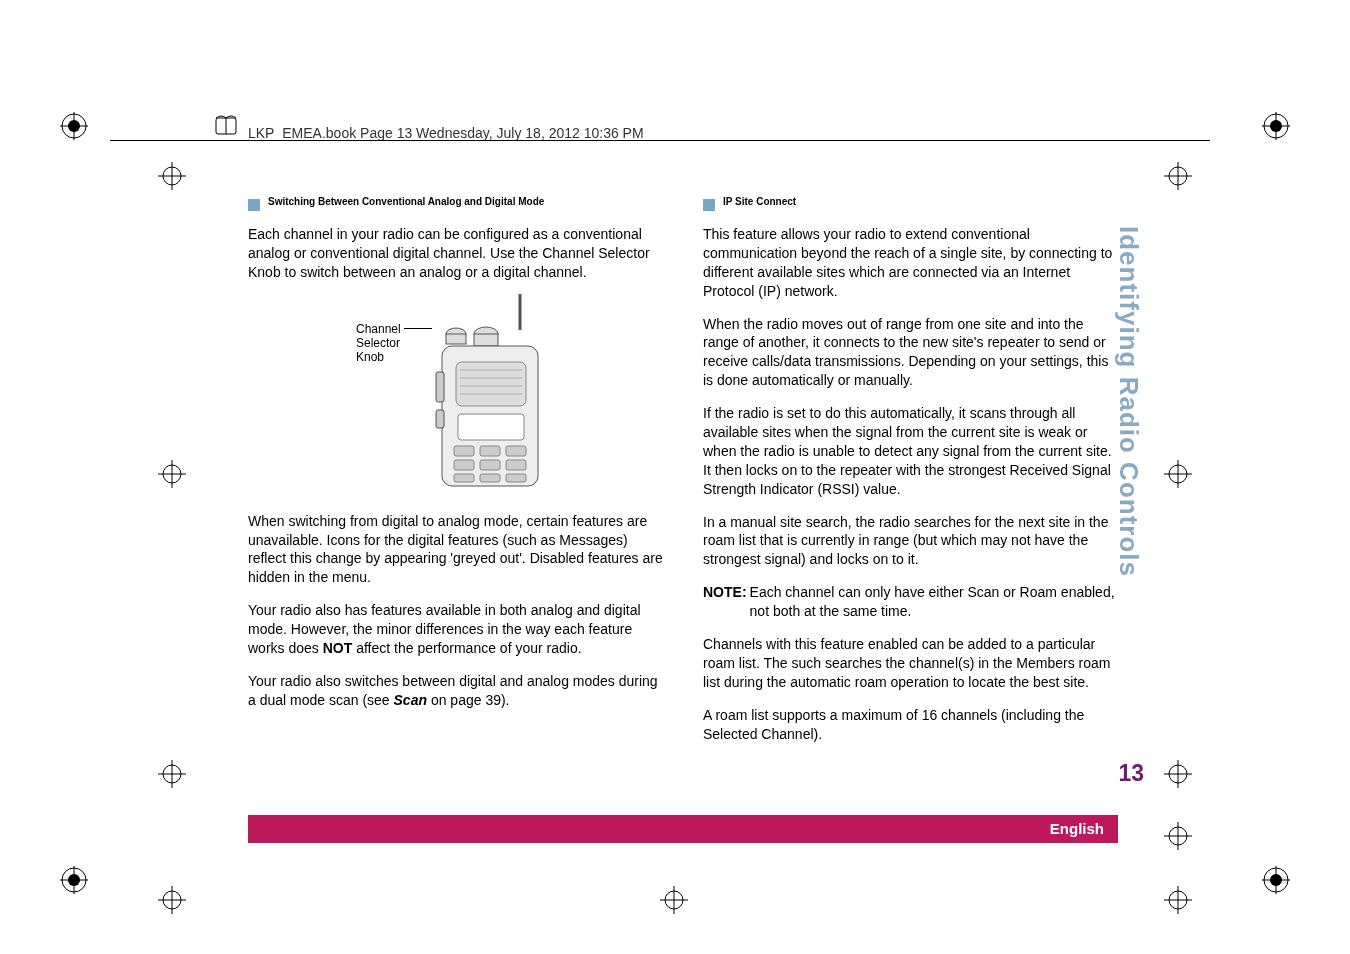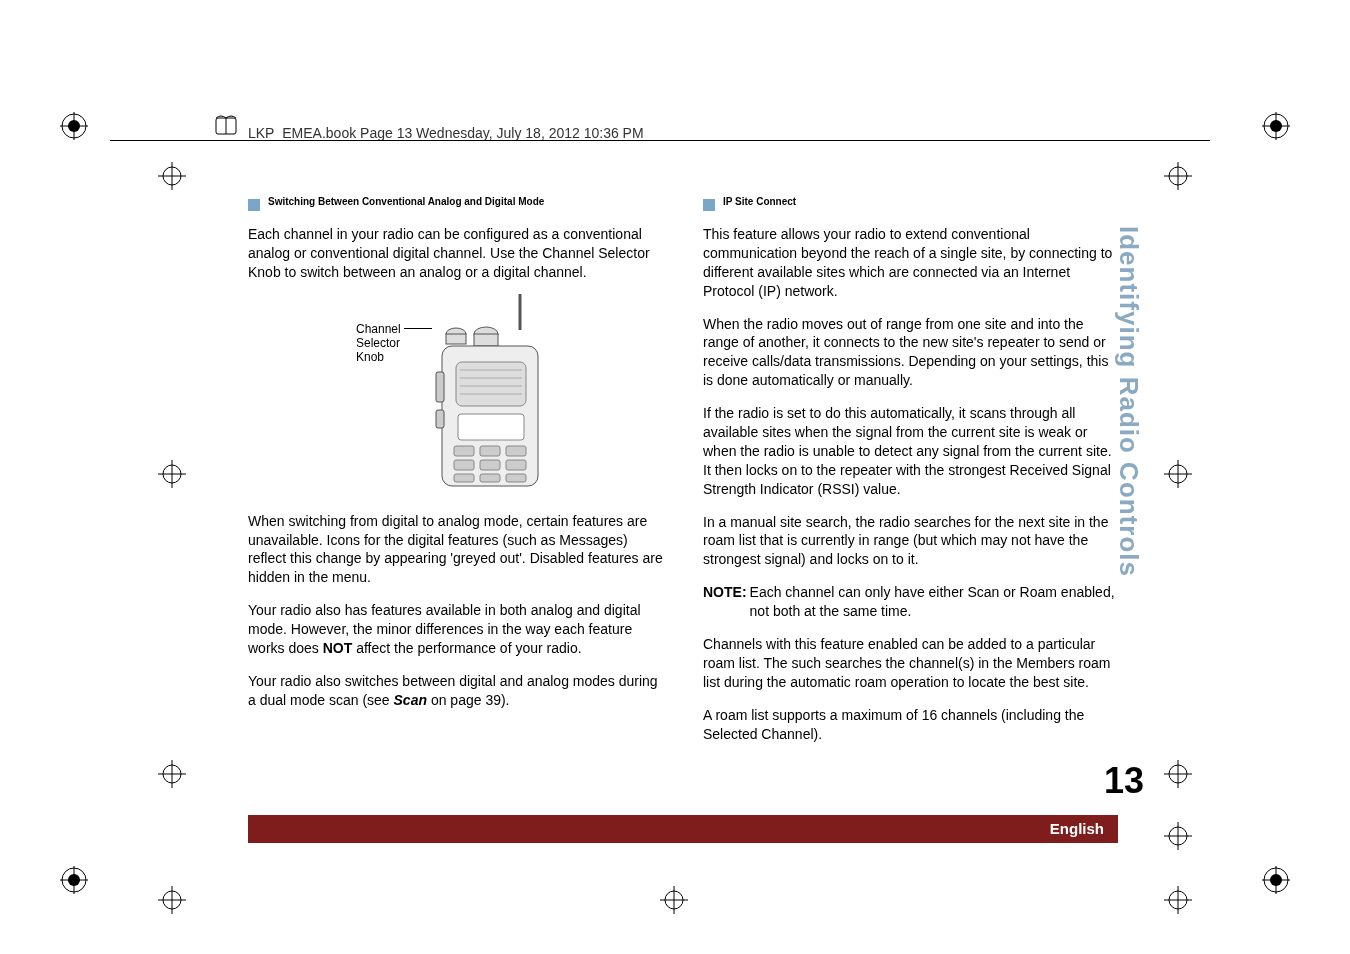--- a/index.html
+++ b/index.html
@@ -107,31 +107,31 @@
     writing-mode: vertical-rl;
     font-size: 26px;
     font-weight: bold;
     color: #8aa9c2;
     letter-spacing: 1px;
   }
   .page-num {
     position: absolute;
     right: 206px;
     top: 760px;
-    font-size: 36px;
-    font-weight: bold;
-    color: #000000;
+    font-size: 23px;
+    font-weight: bold;
+    color: #701a75;
   }
   .footer-bar {
     position: absolute;
     left: 248px;
     top: 815px;
     width: 870px;
     height: 28px;
-    background: #7f1d1d;
+    background: #be185d;
     color: #fff;
     text-align: right;
     line-height: 28px;
     padding-right: 14px;
     font-weight: bold;
     font-size: 15px;
     box-sizing: border-box;
   }
   b { font-weight: bold; }
   i { }

